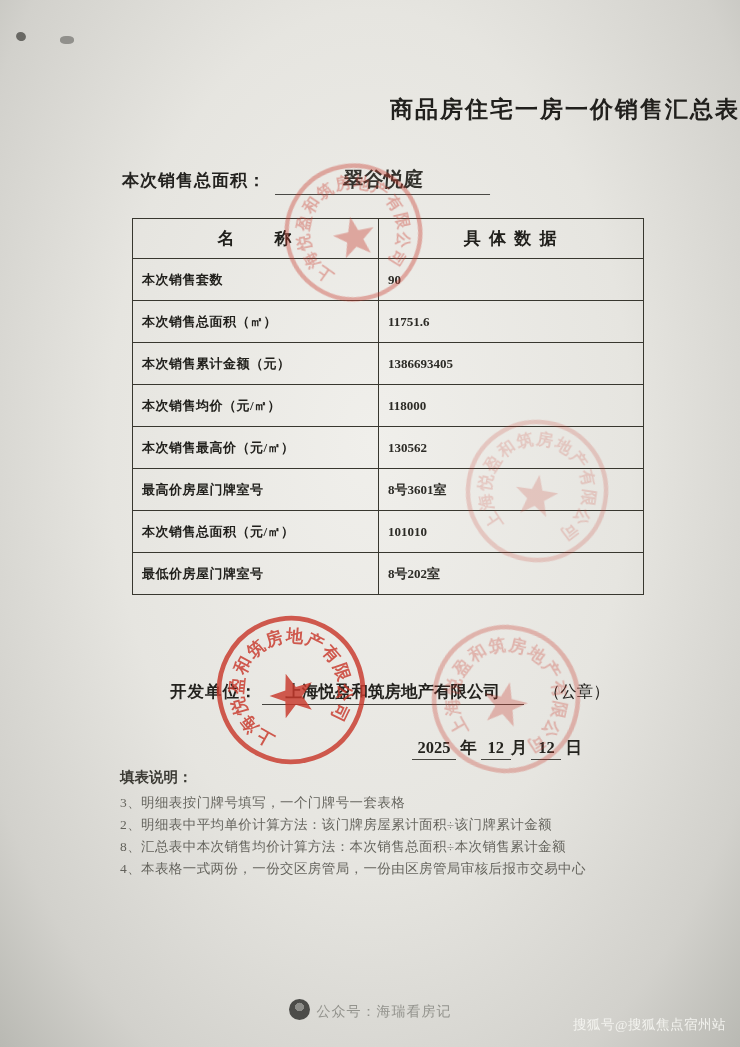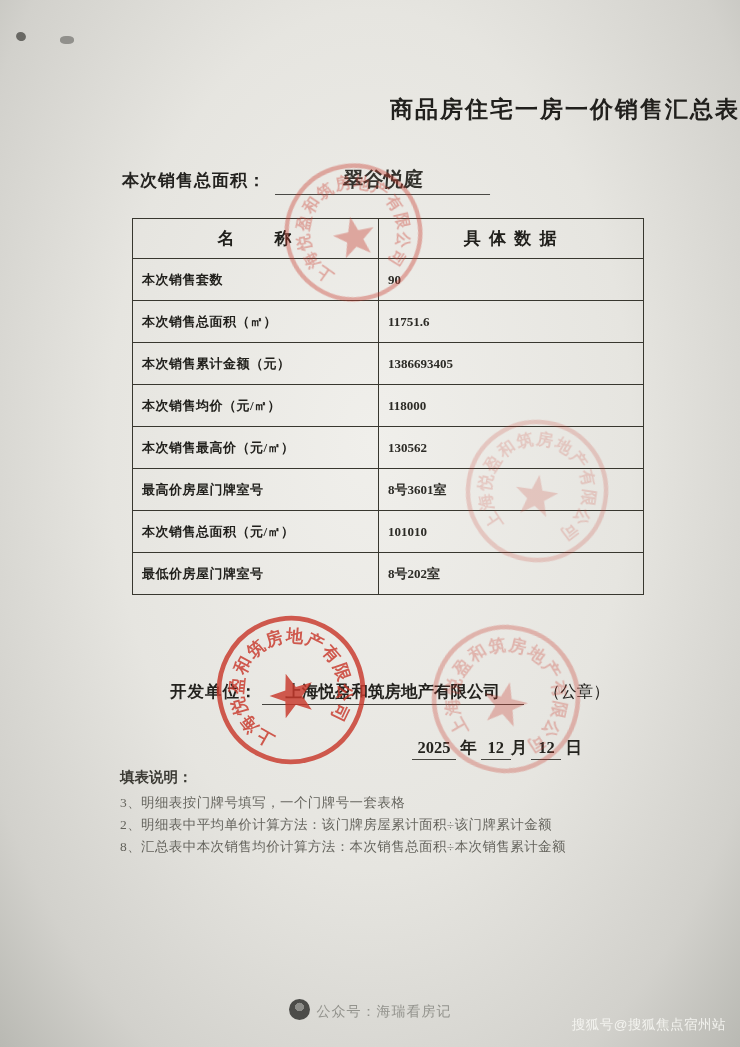--- a/index.html
+++ b/index.html
@@ -59,21 +59,21 @@
   .notes-title { font-size:14.5px; font-weight:bold; color:#3b3a34; margin-bottom:5px; }
   .note-item { font-size:13.5px; line-height:22px; letter-spacing:.4px; opacity:.85; }
 
   .branding { position:absolute; top:999px; left:0; width:100%; text-align:center; color:#93938d; font-size:14px; letter-spacing:1px; }
   .brand-icon {
     display:inline-block; width:21px; height:21px; border-radius:50%;
     background: radial-gradient(circle at 50% 38%, #8d8d89 0 26%, #4c4c49 27% 100%);
     vertical-align:-4px; margin-right:7px;
   }
 
-  .watermark { position:absolute; top:1016px; right:14px; font-size:13.5px; color:#f7f7f3; opacity:.92; font-family:Liberation Sans, sans-serif; letter-spacing:.5px;margin-left:17px; }
+  .watermark { position:absolute; top:1016px; right:14px; font-size:13.5px; color:#f7f7f3; opacity:.92; font-family:Liberation Serif, serif; letter-spacing:.5px;margin-left:17px; }
 
   .seal { position:absolute; pointer-events:none; }
   .seal svg { width:100%; height:100%; }
   .seal-ring { fill:none; stroke:#c9392c; stroke-width:6; }
   .seal-text { fill:#c9392c; font-family:"Liberation Serif", serif; font-weight:bold; }
   .seal-star { fill:#c9392c; }
   .seal-top { left:281px; top:160px; width:145px; height:145px; opacity:.38; transform:rotate(-12deg); filter:blur(.4px); }
   .seal-mid { left:462px; top:416px; width:150px; height:150px; opacity:.20; transform:rotate(9deg); filter:blur(.5px); }
   .seal-bl  { left:213px; top:612px; width:156px; height:156px; opacity:.82; transform:rotate(-18deg); }
   .seal-br  { left:428px; top:621px; width:156px; height:156px; opacity:.30; transform:rotate(13deg); filter:blur(.4px); }
@@ -152,20 +152,21 @@
     <span class="u small">12</span><span>月</span>
     <span class="u small">12</span>
     <span>日</span>
   </div>
 
   <div class="notes">
     <div class="notes-title">填表说明：</div>
     <div class="note-item">3、明细表按门牌号填写，一个门牌号一套表格</div>
     <div class="note-item">2、明细表中平均单价计算方法：该门牌房屋累计面积÷该门牌累计金额</div>
     <div class="note-item">8、汇总表中本次销售均价计算方法：本次销售总面积÷本次销售累计金额</div>
+    <div class="note-item">4、本表格一式两份，一份交区房管局，一份由区房管局审核后报市交易中心</div>
   </div>
 
   <div class="seal seal-top">
     <svg viewBox="0 0 200 200">
       <defs>
           <path id="arc1" d="M100,162 A62,62 0 0 1 100,38 A62,62 0 0 1 100,162"></path>
         </defs>
       <circle class="seal-ring" cx="100" cy="100" r="92"></circle>
       <text class="seal-text" font-size="22" letter-spacing="2"><textPath href="#arc1" startOffset="39">上海悦盈和筑房地产有限公司</textPath></text>
       <polygon class="seal-star" points="100,78 107.1,98.3 128.5,98.7 111.4,111.7 117.6,132.3 100,120 82.4,132.3 88.6,111.7 71.5,98.7 92.9,98.3"></polygon>

